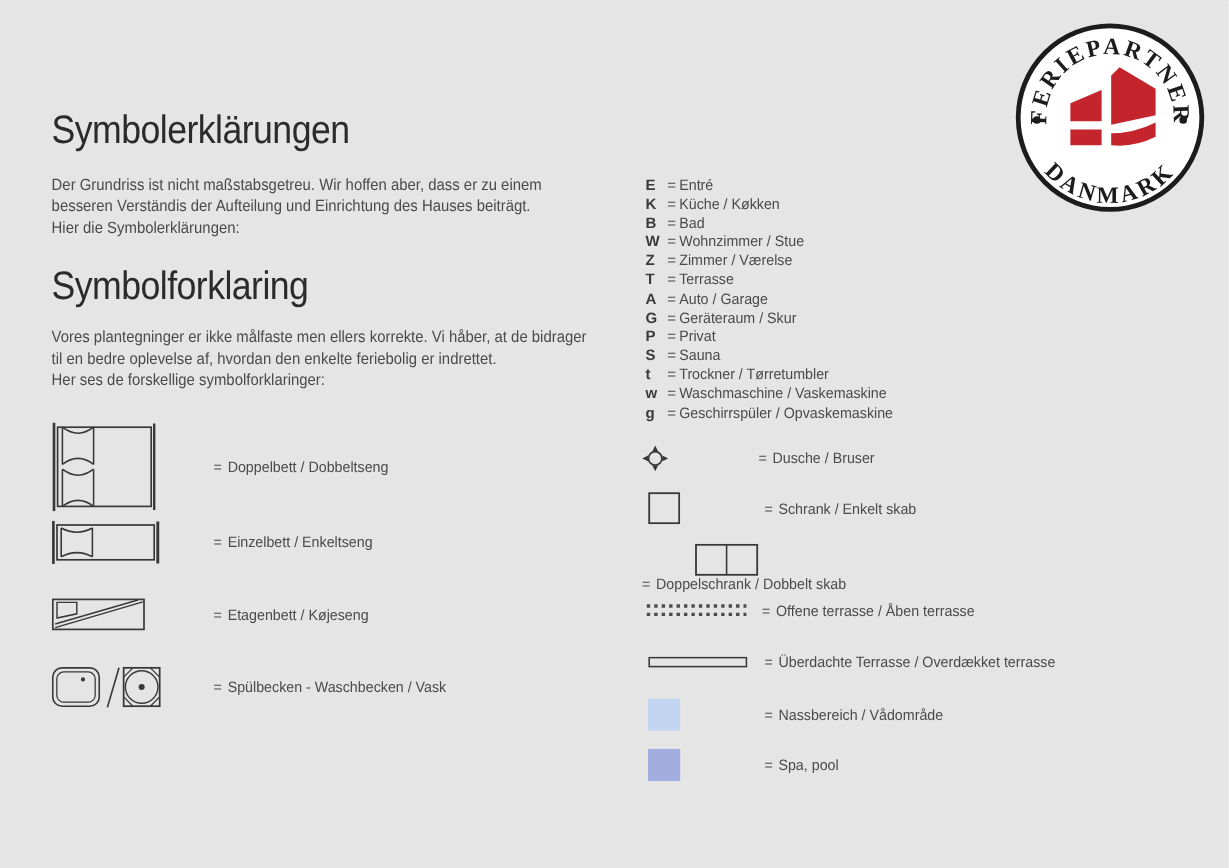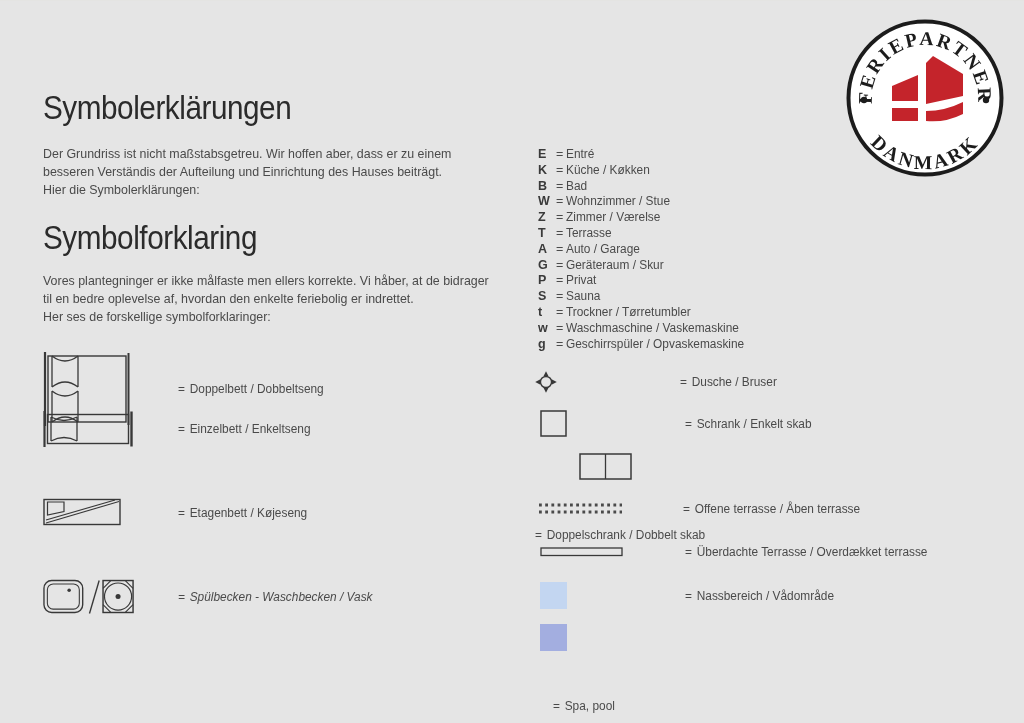--- a/index.html
+++ b/index.html
@@ -19,21 +19,21 @@
   }
   
   .codes{position:absolute;left:538px;top:146px;}
   .code-row{display:flex;align-items:baseline;height:15.8px;font-size:12.5px;line-height:15.8px;white-space:nowrap;}
   .code-key{width:18px;font-weight:bold;color:#3a3a3a;}
   .code-eq{width:10px;color:#4a4a4a;}
   .code-label{color:#4a4a4a;transform:scaleX(.95);transform-origin:0 0;display:inline-block;}
   
   .sym-row{position:absolute;display:flex;align-items:center;white-space:nowrap;}
   .sym-row.left{left:43px;gap:43px;}
-  .sym-row.right{left:535px;gap:48px;}
+  .sym-row.right{left:535px;}
   .sym-icon{display:flex;align-items:center;}
   .sym-row.left .sym-icon{width:92px;}
   .sym-row.right .sym-icon{width:97px;}
   .sym-label{font-size:12.5px;color:#4a4a4a;display:inline-block;transform:scaleX(.95);transform-origin:0 0;}
   .eq{margin-right:5px;}
   svg .ln{stroke:#383838;fill:none;}
   
   .logo{position:absolute;left:845px;top:17px;width:160px;height:160px;}
 </style>
 </head>
@@ -129,21 +129,21 @@
         <line class="ln" x1="2" y1="0" x2="2" y2="74" stroke-width="2.2"></line>
         <rect class="ln" x="5" y="4" width="78" height="66" stroke-width="1.4"></rect>
         <line class="ln" x1="85.5" y1="1" x2="85.5" y2="73" stroke-width="2"></line>
         <path class="ln" stroke-width="1.3" d="M9,4 V35 M35,4 V35 M9,4 Q22,14 35,4 M9,35 Q22,25 35,35"></path>
         <path class="ln" stroke-width="1.3" d="M9,39 V70 M35,39 V70 M9,39 Q22,49 35,39 M9,70 Q22,60 35,70"></path>
       </svg>
     </span>
     <span class="sym-label"><span class="eq">=</span><span>Doppelbett / Dobbeltseng</span></span>
   </div>
 
-  <div class="sym-row left" style="top:410px;height:36px;">
+  <div class="sym-row left" style="top:433px;height:36px;">
     <span class="sym-icon">
       <svg width="92" height="36" viewBox="0 0 92 36">
         <line class="ln" x1="1.5" y1="0" x2="1.5" y2="36" stroke-width="2.2"></line>
         <rect class="ln" x="4.5" y="3.5" width="81" height="29" stroke-width="1.4"></rect>
         <line class="ln" x1="88.5" y1="0.5" x2="88.5" y2="35.5" stroke-width="2.4"></line>
         <path class="ln" stroke-width="1.3" d="M8,6 V30 M34,6 V30 M8,6 Q21,13 34,6 M8,30 Q21,23 34,30"></path>
       </svg>
     </span>
     <span class="sym-label"><span class="eq">=</span><span>Einzelbett / Enkeltseng</span></span>
   </div>
@@ -153,21 +153,21 @@
       <svg width="80" height="30" viewBox="0 0 80 30">
         <rect class="ln" x="1" y="1.5" width="76" height="25" stroke-width="1.4"></rect>
         <line class="ln" x1="3" y1="25" x2="76" y2="3.5" stroke-width="1.1"></line>
         <line class="ln" x1="3" y1="22" x2="72" y2="2" stroke-width="1.1"></line>
         <path class="ln" stroke-width="1.2" d="M4.5,4 L21,4 L21,13.5 L4.5,17 Z"></path>
       </svg>
     </span>
     <span class="sym-label"><span class="eq">=</span><span>Etagenbett / Køjeseng</span></span>
   </div>
 
-  <div class="sym-row left" style="top:576px;height:40px;font-style:italic;">
+  <div class="sym-row left" style="top:552px;height:40px;">
     <span class="sym-icon">
       <svg width="95" height="40" viewBox="0 0 95 40">
         <rect class="ln" x="1" y="3" width="40" height="33" rx="8" stroke-width="1.4"></rect>
         <rect class="ln" x="4.5" y="6.5" width="33" height="26" rx="6" stroke-width="1.1"></rect>
         <circle cx="27" cy="13" r="1.8" fill="#383838"></circle>
         <line class="ln" x1="48" y1="37" x2="58" y2="3" stroke-width="1.4"></line>
         <rect class="ln" x="62" y="3" width="31" height="33" stroke-width="1.5"></rect>
         <circle class="ln" cx="77.5" cy="19.5" r="14" stroke-width="1.2"></circle>
         <path class="ln" stroke-width="1.1" d="M62,11 L70,3 M85,3 L93,11 M93,28 L85,36 M70,36 L62,28"></path>
         <circle cx="77.5" cy="19.5" r="2.6" fill="#383838"></circle>
@@ -227,21 +227,21 @@
 
   <div class="sym-row right" style="top:581px;height:27px;">
     <span class="sym-icon" style="padding-left:5px;">
       <svg width="27" height="27" viewBox="0 0 27 27">
         <rect x="0" y="0" width="27" height="27" fill="#c3d6f1"></rect>
       </svg>
     </span>
     <span class="sym-label"><span class="eq">=</span><span>Nassbereich / Vådområde</span></span>
   </div>
 
-  <div class="sym-row right" style="top:623px;height:27px;flex-direction:column;">
+  <div class="sym-row right" style="top:623px;height:27px;">
     <span class="sym-icon" style="padding-left:5px;">
       <svg width="27" height="27" viewBox="0 0 27 27">
         <rect x="0" y="0" width="27" height="27" fill="#a3aee0"></rect>
       </svg>
     </span>
     <span class="sym-label"><span class="eq">=</span><span>Spa, pool</span></span>
   </div>
 
   <div class="logo">
     <svg width="160" height="160" viewBox="0 0 160 160">

